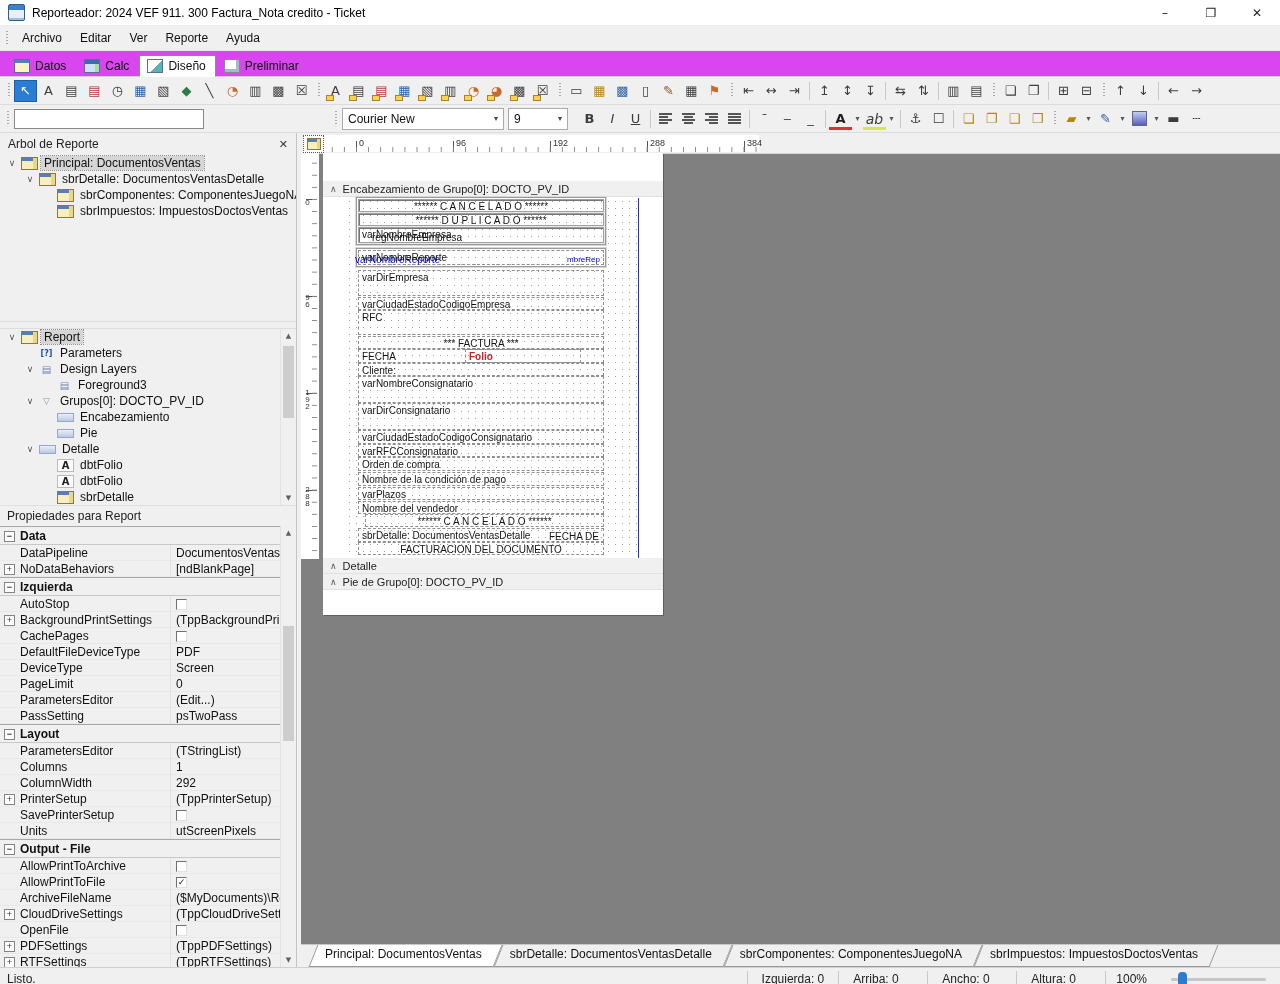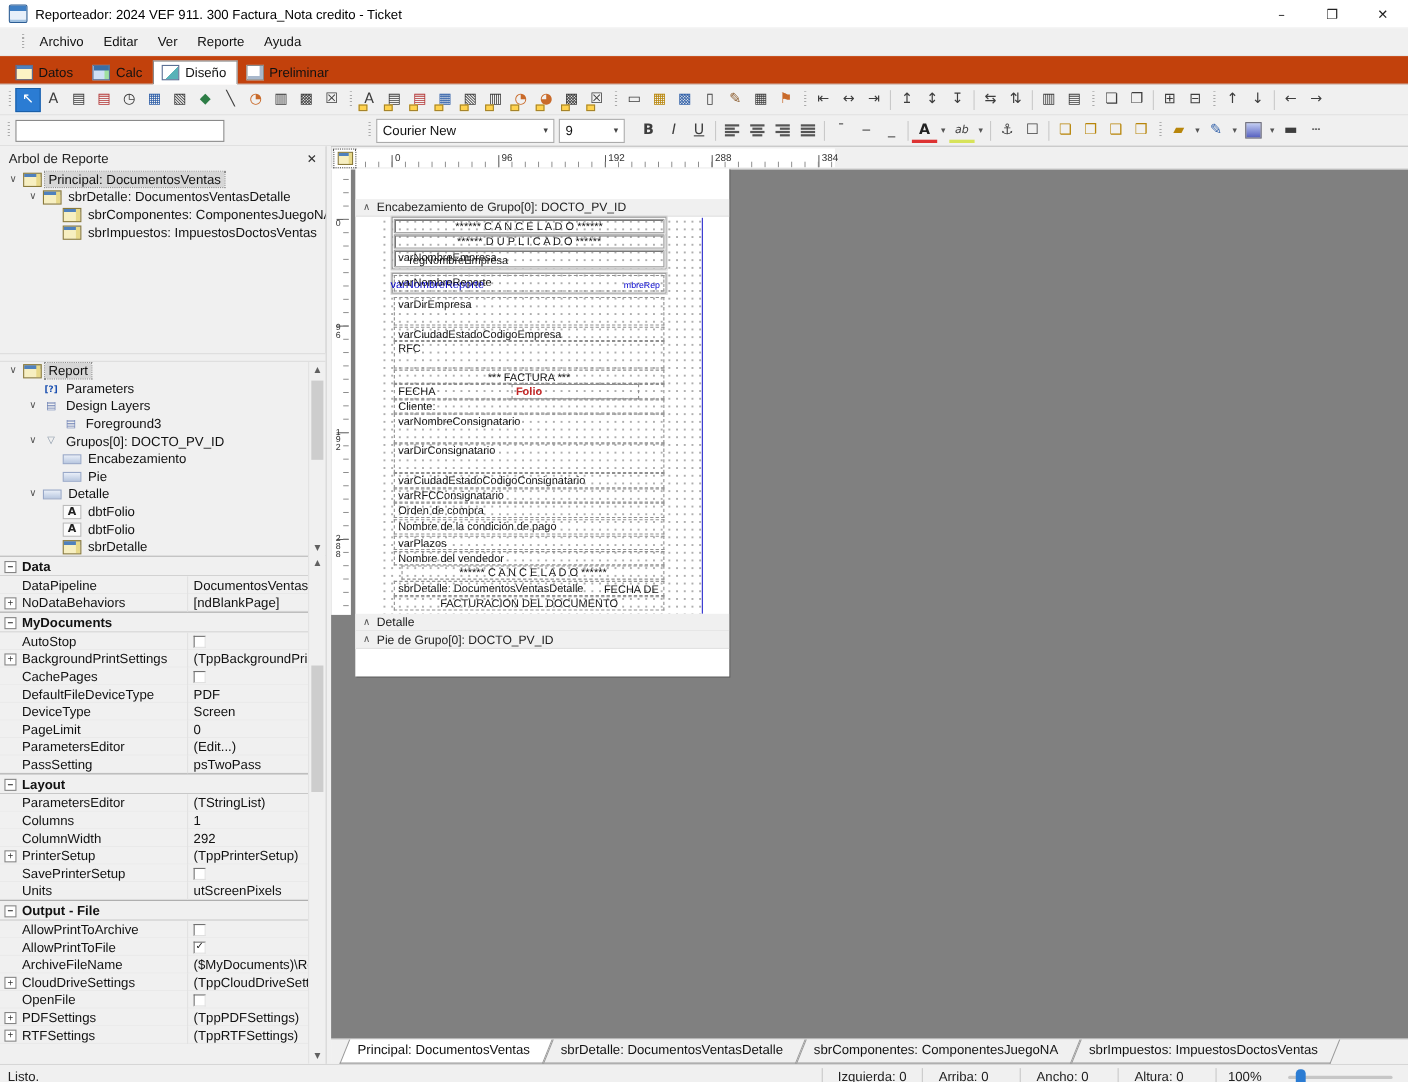--- a/index.html
+++ b/index.html
@@ -10,47 +10,47 @@
 
   
   .titlebar{height:25px;background:#fff;display:flex;align-items:center;padding-left:8px;gap:7px;border-bottom:1px solid #ececec;}
   .appicon{width:15px;height:15px;border:1px solid #2c5d94;border-radius:2px;
            background:linear-gradient(180deg,#3f7fc4 36%,#e8f0fa 36%);box-shadow:inset 0 -2px 0 #9fc0e0;}
   .wtitle{font-size:12px;color:#000;}
   .winbtns{margin-left:auto;display:flex;height:100%;}
   .winbtn{width:46px;display:flex;align-items:center;justify-content:center;font-size:12px;color:#222;font-family:"DejaVu Sans",sans-serif;}
 
   
-  .menubar{height:24px;background:#f0f0f0;display:flex;align-items:center;border-bottom:1px solid #e7e7e7;padding-left:16px;}
+  .menubar{height:24px;background:#f0f0f0;display:flex;align-items:center;border-bottom:1px solid #e7e7e7;padding-left:2px;}
   .grip{width:5px;height:16px;margin:0 4px 0 2px;background:repeating-linear-gradient(180deg,#a9a9a9 0 1px,transparent 1px 3px);background-size:2px 15px;background-repeat:no-repeat;background-position:center;}
   .menuitem{padding:3px 9px;color:#111;}
 
   
-  .viewtabs{height:25px;background:#c2410c;display:flex;align-items:flex-end;padding-left:6px;border-bottom:1px solid #cfcfcf;}
+  .viewtabs{height:25px;background:#d946ef;display:flex;align-items:flex-end;padding-left:6px;border-bottom:1px solid #cfcfcf;}
   .vtab{display:flex;align-items:center;gap:5px;padding:3px 9px 3px 7px;border:1px solid transparent;color:#111;margin-bottom:-1px;}
   .vtab.active{background:#fff;border-color:#8a8a8a;border-bottom-color:#fff;}
   .vtico{width:14px;height:12px;border:1px solid #5a6f94;display:inline-block;}
   .ic-datos{background:linear-gradient(180deg,#4f81bd 0 3px,#fdf3c4 3px);}
   .ic-calc{background:#cfe0f5;box-shadow:inset 0 4px 0 #3a6ea5, inset -4px 0 0 #9fe0a0;}
   .ic-diseno{background:linear-gradient(135deg,#fff 55%,#59b2b8 55%);}
   .ic-preliminar{background:#fff;box-shadow:inset -3px -3px 0 #a8b8cc;border-color:#888;}
 
   
   .toolbar{height:27px;background:#f0f0f0;display:flex;align-items:center;padding:0 3px;border-bottom:1px solid #dcdcdc;}
   .tbb{width:23px;height:22px;display:flex;align-items:center;justify-content:center;color:#3d3d3d;font-size:13px;position:relative;font-family:"DejaVu Sans",sans-serif;flex:0 0 auto;}
   .tbb.sel{background:#2b7cd3;color:#fff;box-shadow:inset 0 0 0 1px #1a5fa8;}
   .tbb.grip{width:5px;background:repeating-linear-gradient(180deg,#a9a9a9 0 1px,transparent 1px 3px);background-size:2px 15px;background-repeat:no-repeat;background-position:center;margin:0 3px;}
   .tbb.sep{width:1px;height:18px;background:#c9c9c9;margin:0 3px;}
   .tbb.dd{width:11px;font-size:8px;color:#555;}
   .tbb.db::after{content:"";position:absolute;left:2px;bottom:1px;width:6px;height:4px;background:#ffd24d;border:1px solid #a5842c;}
   .tbb.blue{color:#2f5fa8}.tbb.red{color:#b33535}.tbb.green{color:#2d7d46}.tbb.orange{color:#c96a2a}
   .tbb.gold{color:#b8860b}.tbb.brown{color:#8a5a2b}
   .tbb.bold{font-weight:bold}.tbb.italic{font-style:italic}.tbb.und{text-decoration:underline}
   .tbb.fc{font-weight:bold;color:#222;border-bottom:3px solid #d33;height:17px;margin-top:3px;}
-  .tbb.hl{font-style:italic;font-size:10px;border-bottom:3px solid #d7e35a;height:17px;margin-top:3px;}
+  .tbb.hl{font-style:italic;font-size:14px;border-bottom:3px solid #d7e35a;height:17px;margin-top:3px;}
   .tbb.grad{}
   .tbb.grad::before{content:"";width:13px;height:13px;background:linear-gradient(180deg,#c3cdf2,#5560c0);border:1px solid #667;}
   .tbb.al-l::before,.tbb.al-c::before,.tbb.al-r::before,.tbb.al-j::before{content:"";width:13px;height:11px;background-repeat:no-repeat;
     background-image:linear-gradient(#555,#555),linear-gradient(#555,#555),linear-gradient(#555,#555),linear-gradient(#555,#555);
     background-size:13px 2px,9px 2px,13px 2px,9px 2px;}
   .tbb.al-l::before{background-position:0 0,0 3px,0 6px,0 9px;}
   .tbb.al-c::before{background-position:center 0,center 3px,center 6px,center 9px;}
   .tbb.al-r::before{background-position:right 0,right 3px,right 6px,right 9px;}
   .tbb.al-j::before{background-size:13px 2px,13px 2px,13px 2px,13px 2px;background-position:0 0,0 3px,0 6px,0 9px;}
   .combo{height:20px;border:1px solid #ababab;background:#fff;display:flex;align-items:center;padding:0 5px;gap:4px;color:#111;}
@@ -479,20 +479,23 @@
                 <span class="tico ti-grid"></span>
                 <span class="tlabel">sbrDetalle</span>
               </div></div>
         </div>
         <div class="vsb">
           <span class="sb-up">▲</span>
           <span class="sb-thumb" style="top:17px;height:72px"></span>
           <span class="sb-down">▼</span>
         </div>
       </div>
+      <div class="propshdr">
+        <span>Propiedades para Report</span>
+      </div>
       <div class="propwrap">
         <div class="propgrid">
           <div data-list="properties.rows">
             
           <div class="prow sect">
                 <span class="expbox eb-minus"></span>
                 <span class="plabel">Data</span>
 
               </div><div class="prow">
                 <span class="expbox"></span>
@@ -503,21 +506,21 @@
                 </span>
               </div><div class="prow">
                 <span class="expbox eb-plus"></span>
                 <span class="plabel">NoDataBehaviors</span>
                 <span class="pvalue">
 
                   <span>[ndBlankPage]</span>
                 </span>
               </div><div class="prow sect">
                 <span class="expbox eb-minus"></span>
-                <span class="plabel">MyDocuments</span>
+                <span class="plabel">Izquierda</span>
 
               </div><div class="prow">
                 <span class="expbox"></span>
                 <span class="plabel">AutoStop</span>
                 <span class="pvalue">
                   <span class="cbbox cb-off"></span>
                   <span></span>
                 </span>
               </div><div class="prow">
                 <span class="expbox eb-plus"></span>

